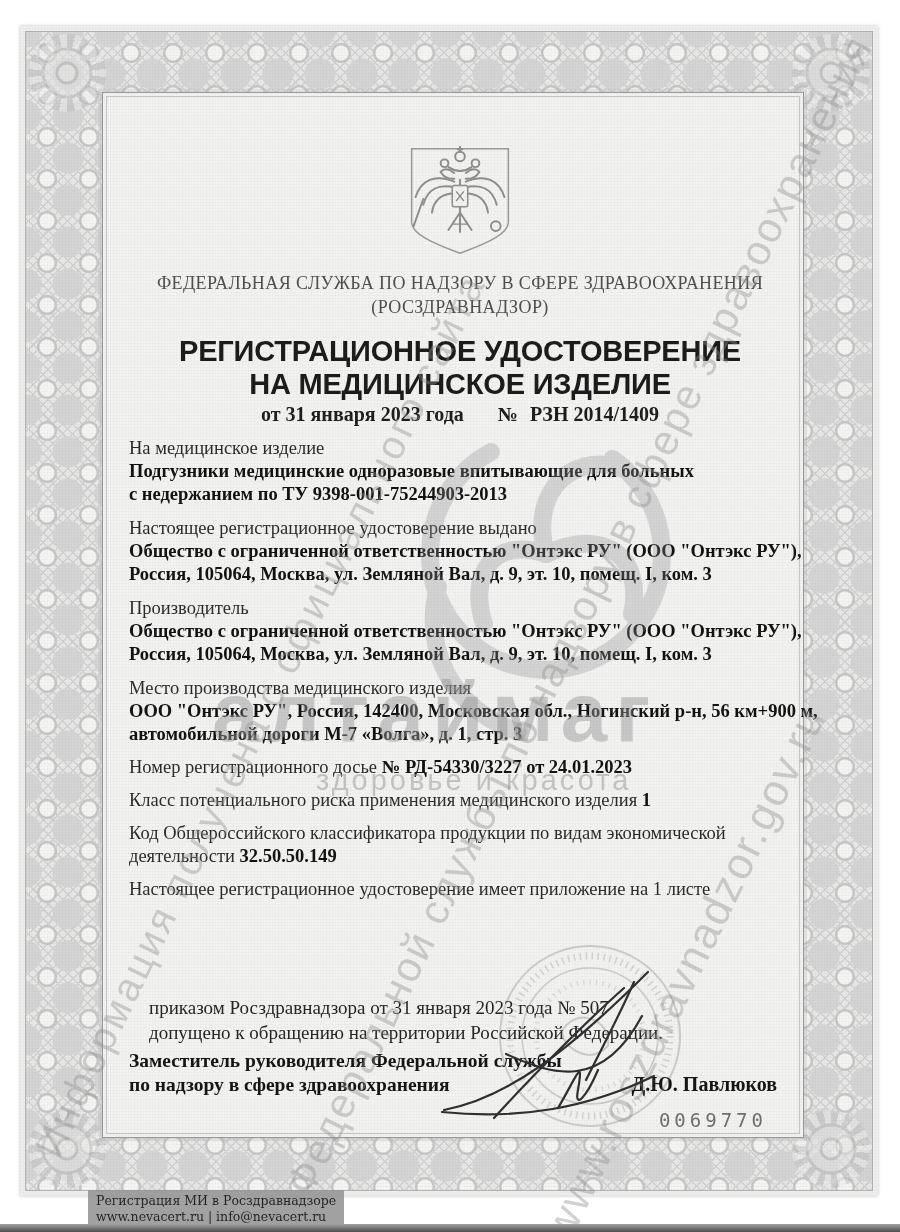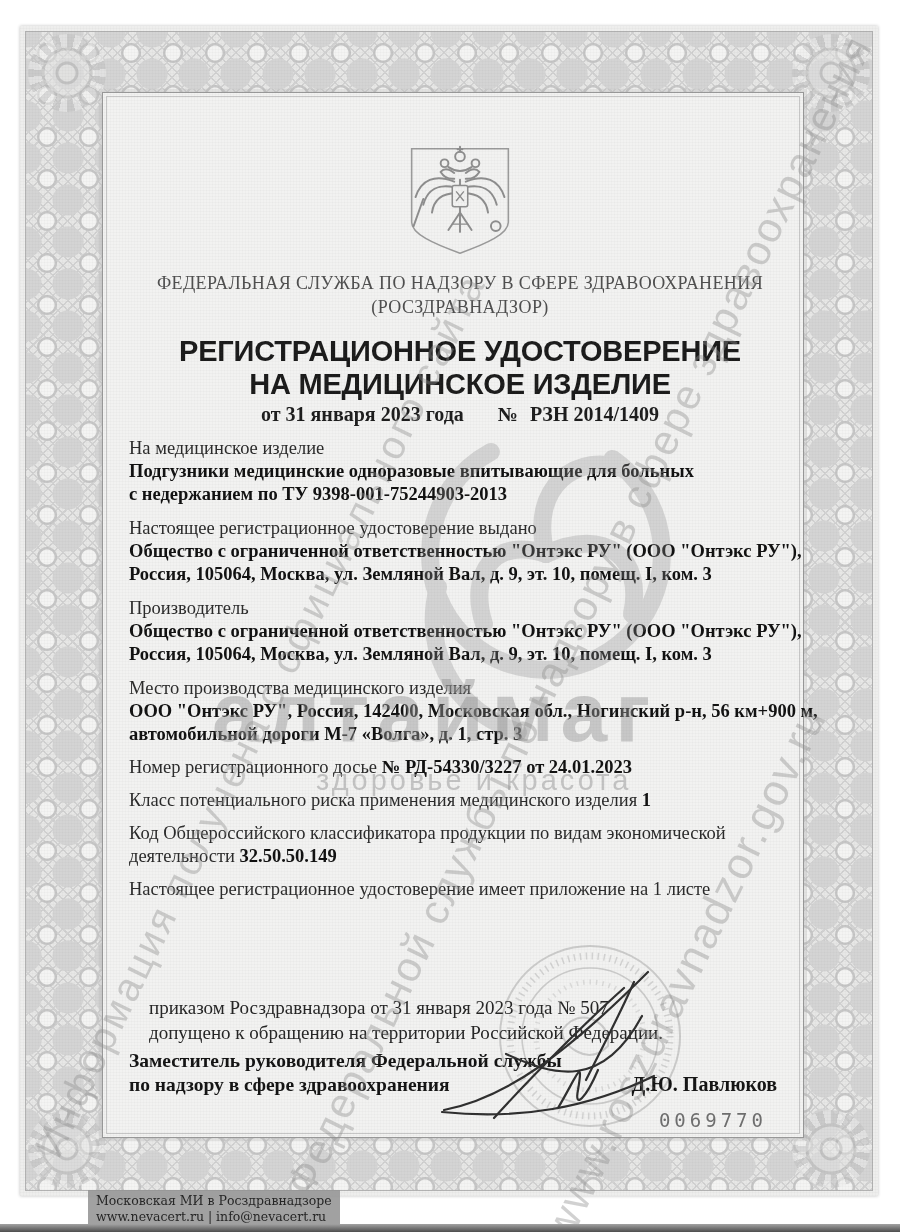--- a/index.html
+++ b/index.html
@@ -233,17 +233,17 @@
     <path d="M8,152 C70,140 130,96 212,14"></path>
     <path d="M58,160 C96,118 152,62 188,30"></path>
     <path d="M70,96 C118,118 166,132 206,58"></path>
     <path d="M150,122 C168,86 184,56 198,24"></path>
     <path d="M6,154 C84,162 152,150 218,118"></path>
     <path d="M122,150 C140,120 148,96 142,132 C138,152 150,140 162,112"></path>
   </g>
 </svg>
 
 <div class="footer-badge">
-  <div>Московская МИ в Росздравнадзоре</div>
+  <div>Регистрация МИ в Росздравнадзоре</div>
   <div>www.nevacert.ru | info@nevacert.ru</div>
 </div>
 
 <div class="scan-bottom"></div>
 
 </body></html>

